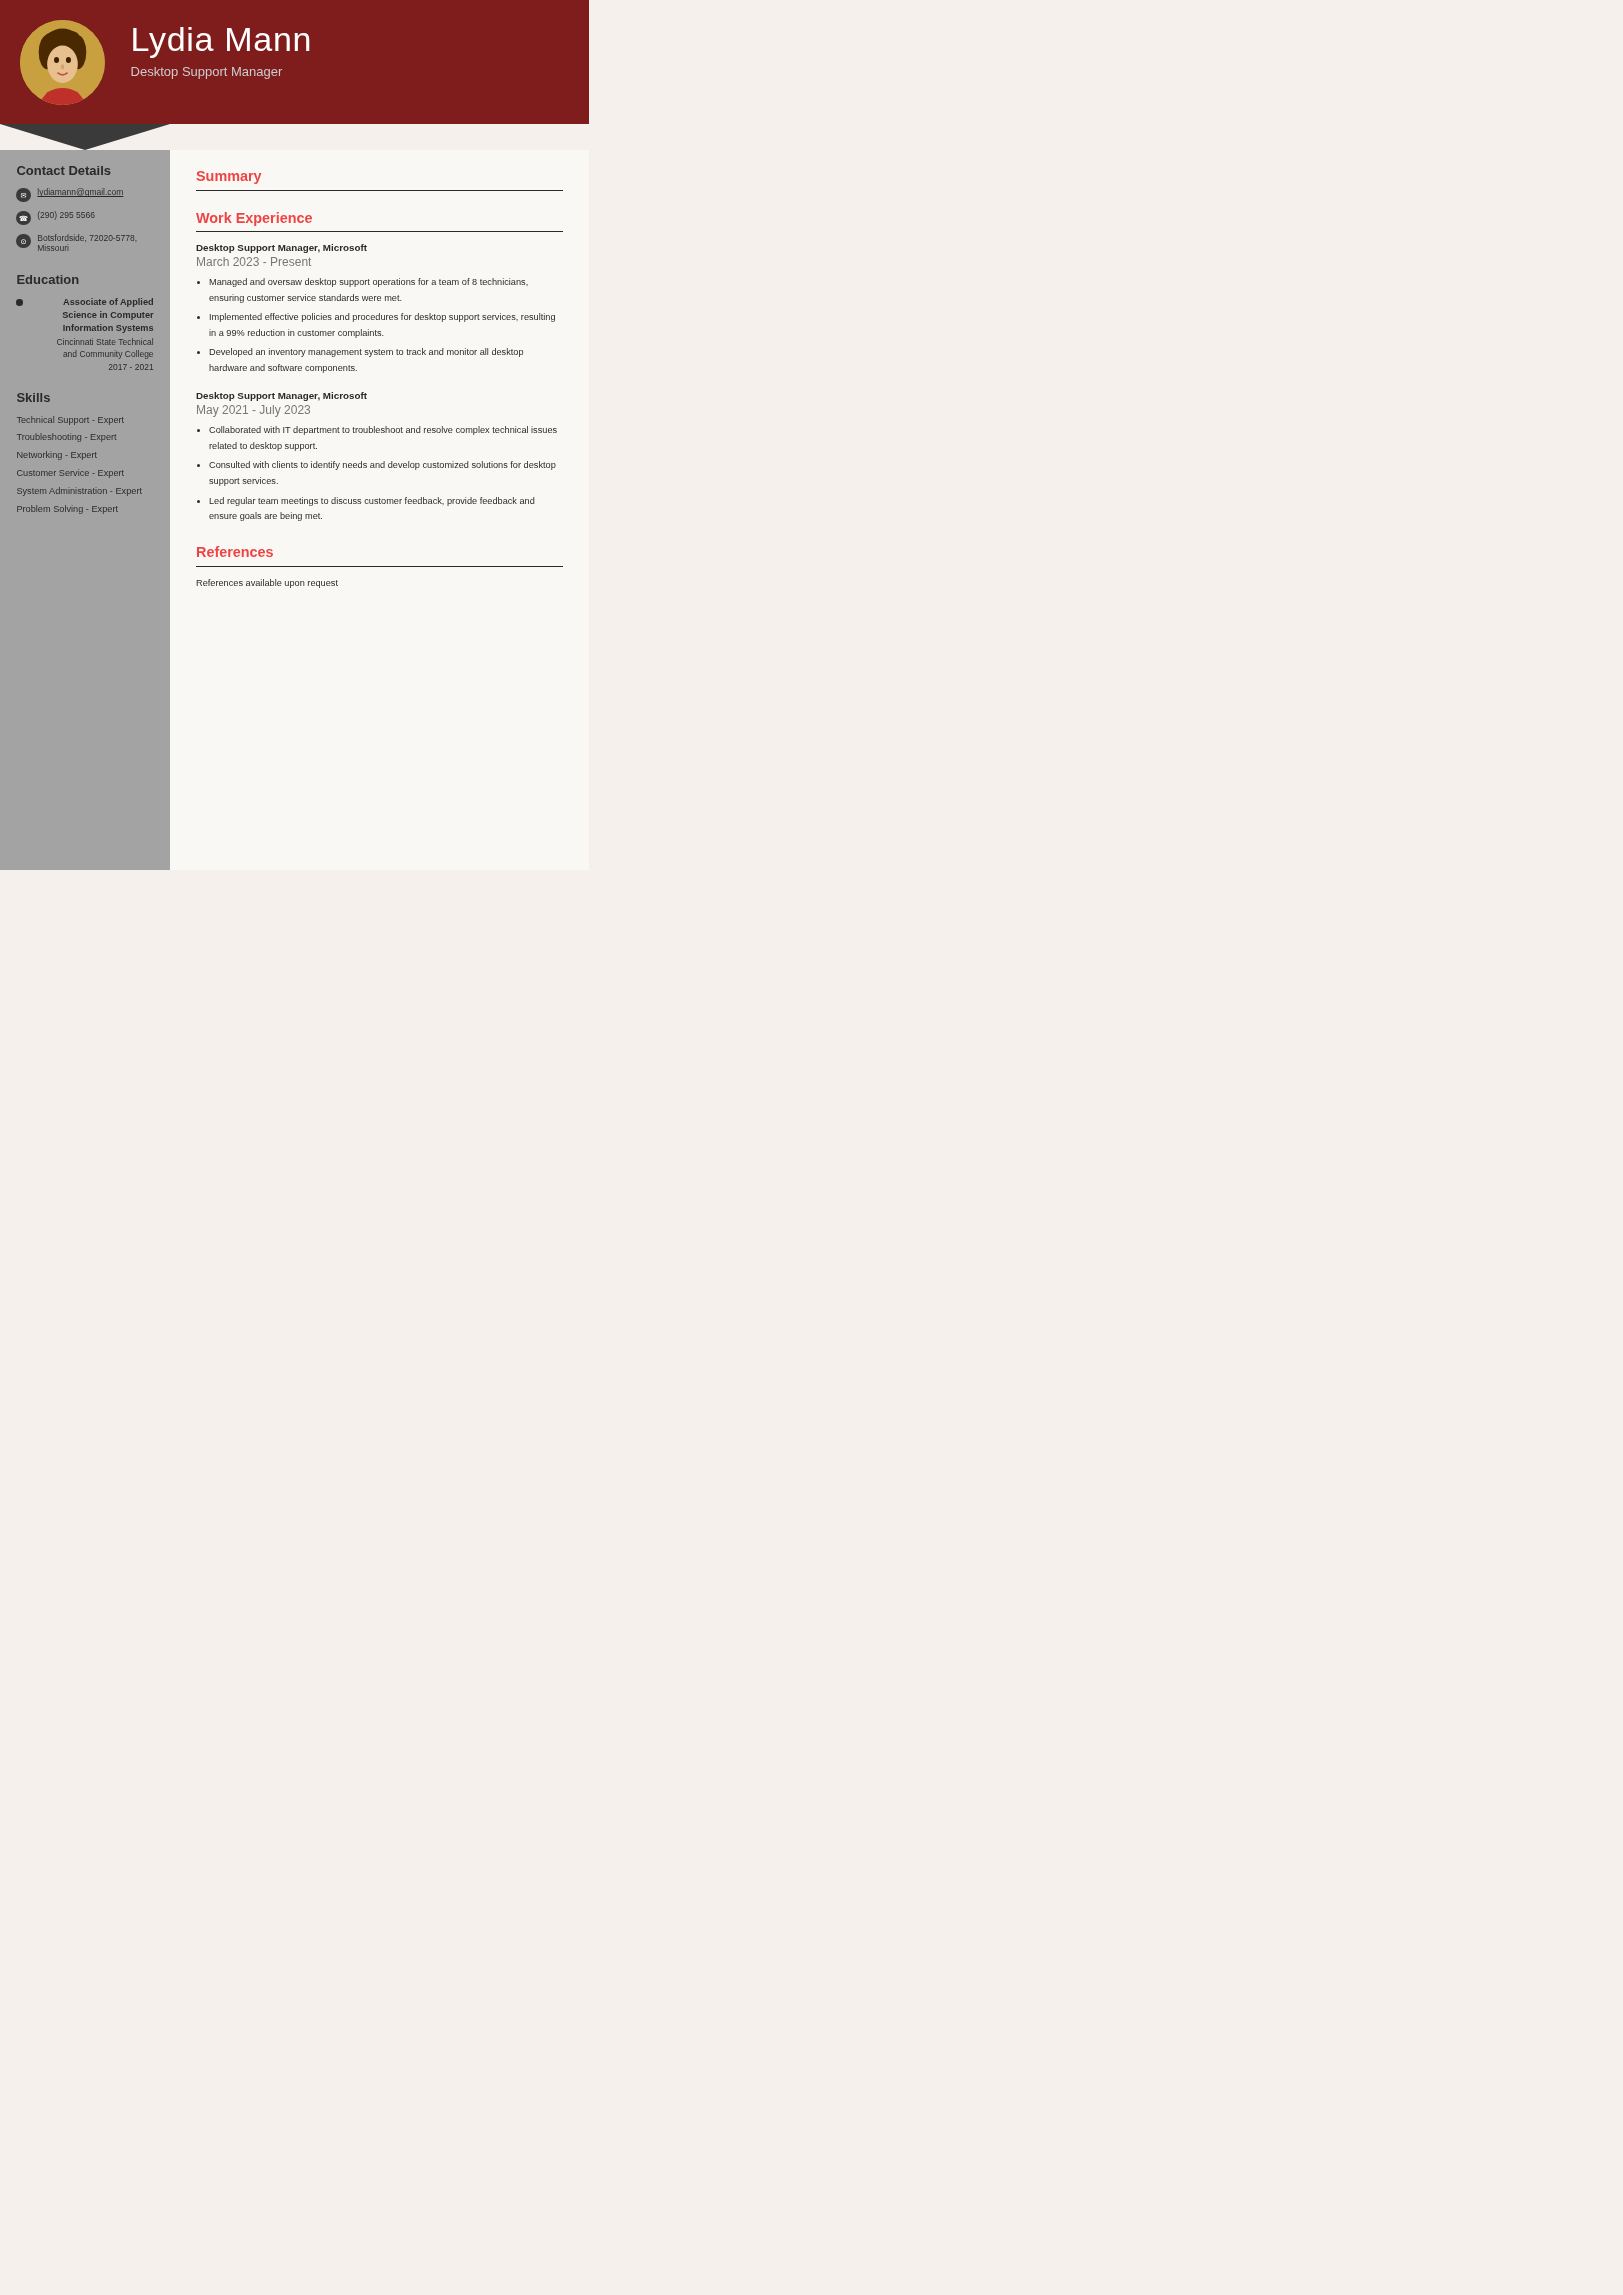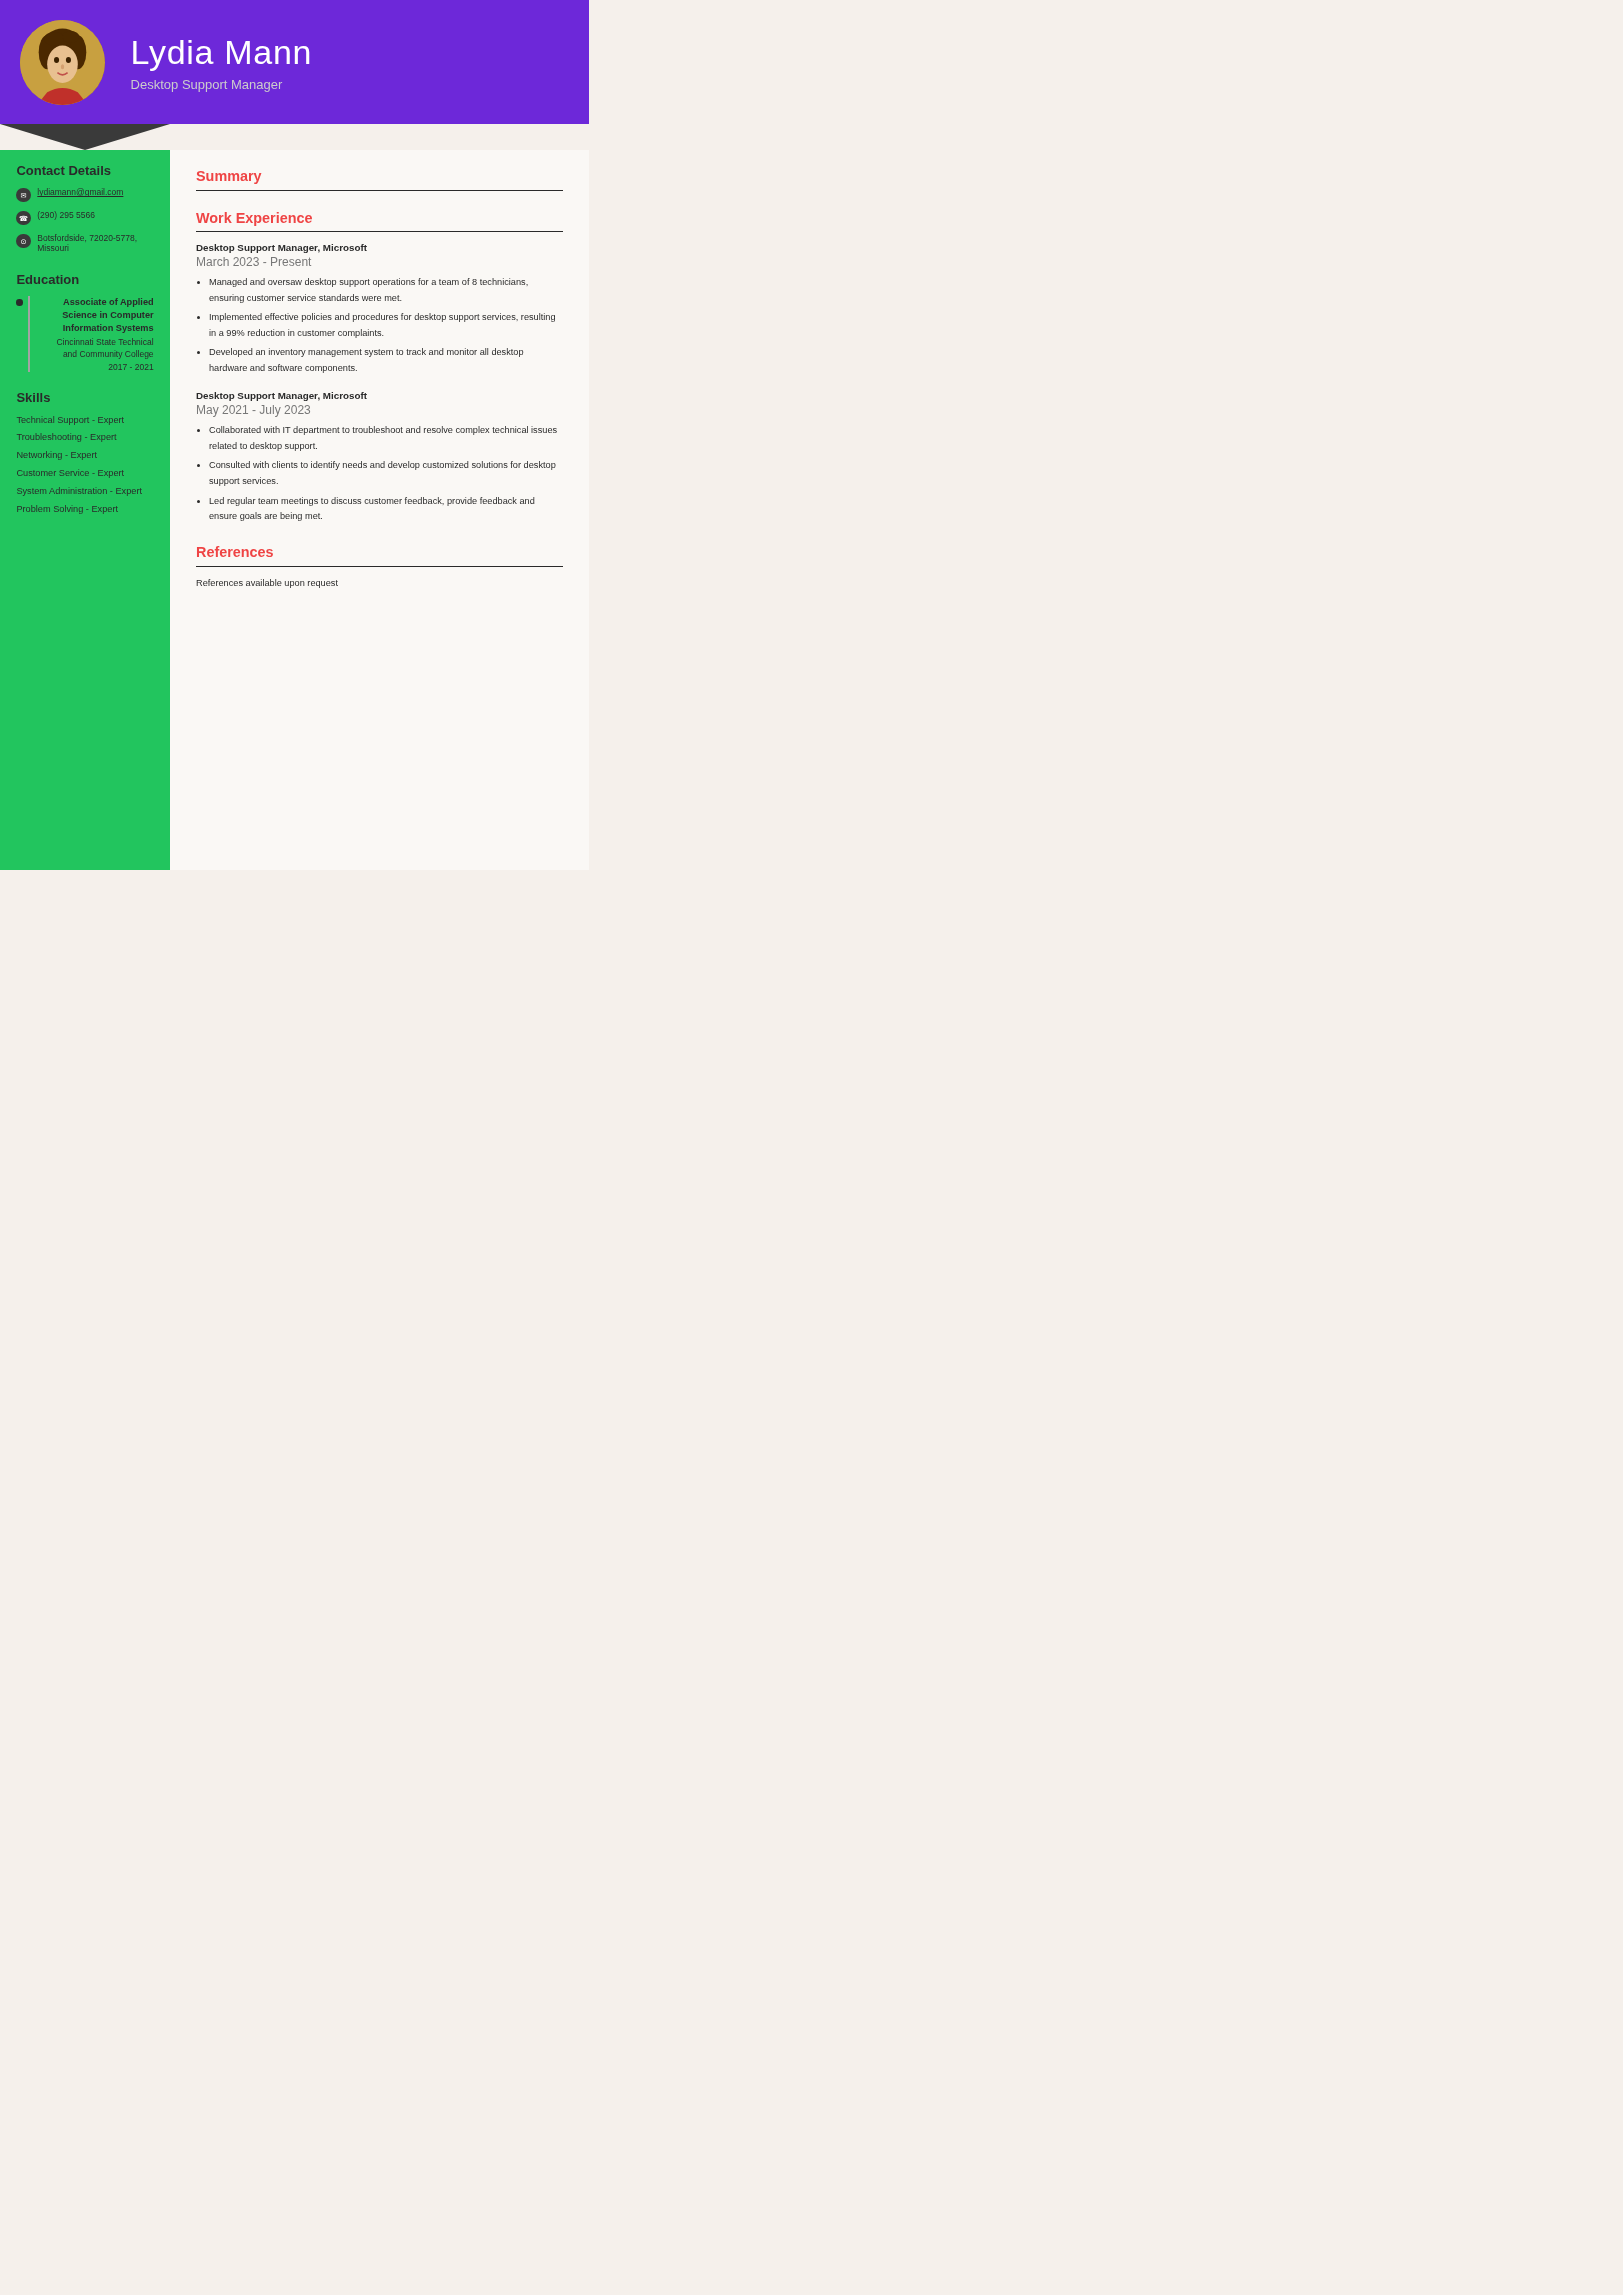--- a/index.html
+++ b/index.html
@@ -5,23 +5,22 @@
     * { margin: 0; padding: 0; box-sizing: border-box; }
     body {
       font-family: 'Arial', sans-serif;
       background: #f5f0eb;
       width: 589px;
       min-height: 832px;
     }
 
     
     .header {
-      background: #6d28d9;
-      display: flex;
-      align-items: center;
+      background: #7f1d1d;
+      display: flex;
       padding: 19.6px 26px 19.6px 19.6px;
       min-height: 105px;
     }
     .avatar-wrapper {
       width: 85px;
       height: 85px;
       border-radius: 50%;
       overflow: hidden;
       flex-shrink: 0;
       background: #c8a040;
@@ -76,21 +75,21 @@
     
     .main-layout {
       display: flex;
       min-height: 720px;
     }
 
     
     .sidebar {
       width: 170px;
       flex-shrink: 0;
-      background: #22c55e;
+      background: #a3a3a3;
       padding: 13px 16.4px 26px 16.4px;
     }
 
     .sidebar-section {
       margin-bottom: 18.3px;
     }
     .sidebar-section-title {
       font-size: 13px;
       font-weight: 700;
       color: #2a2a2a;

